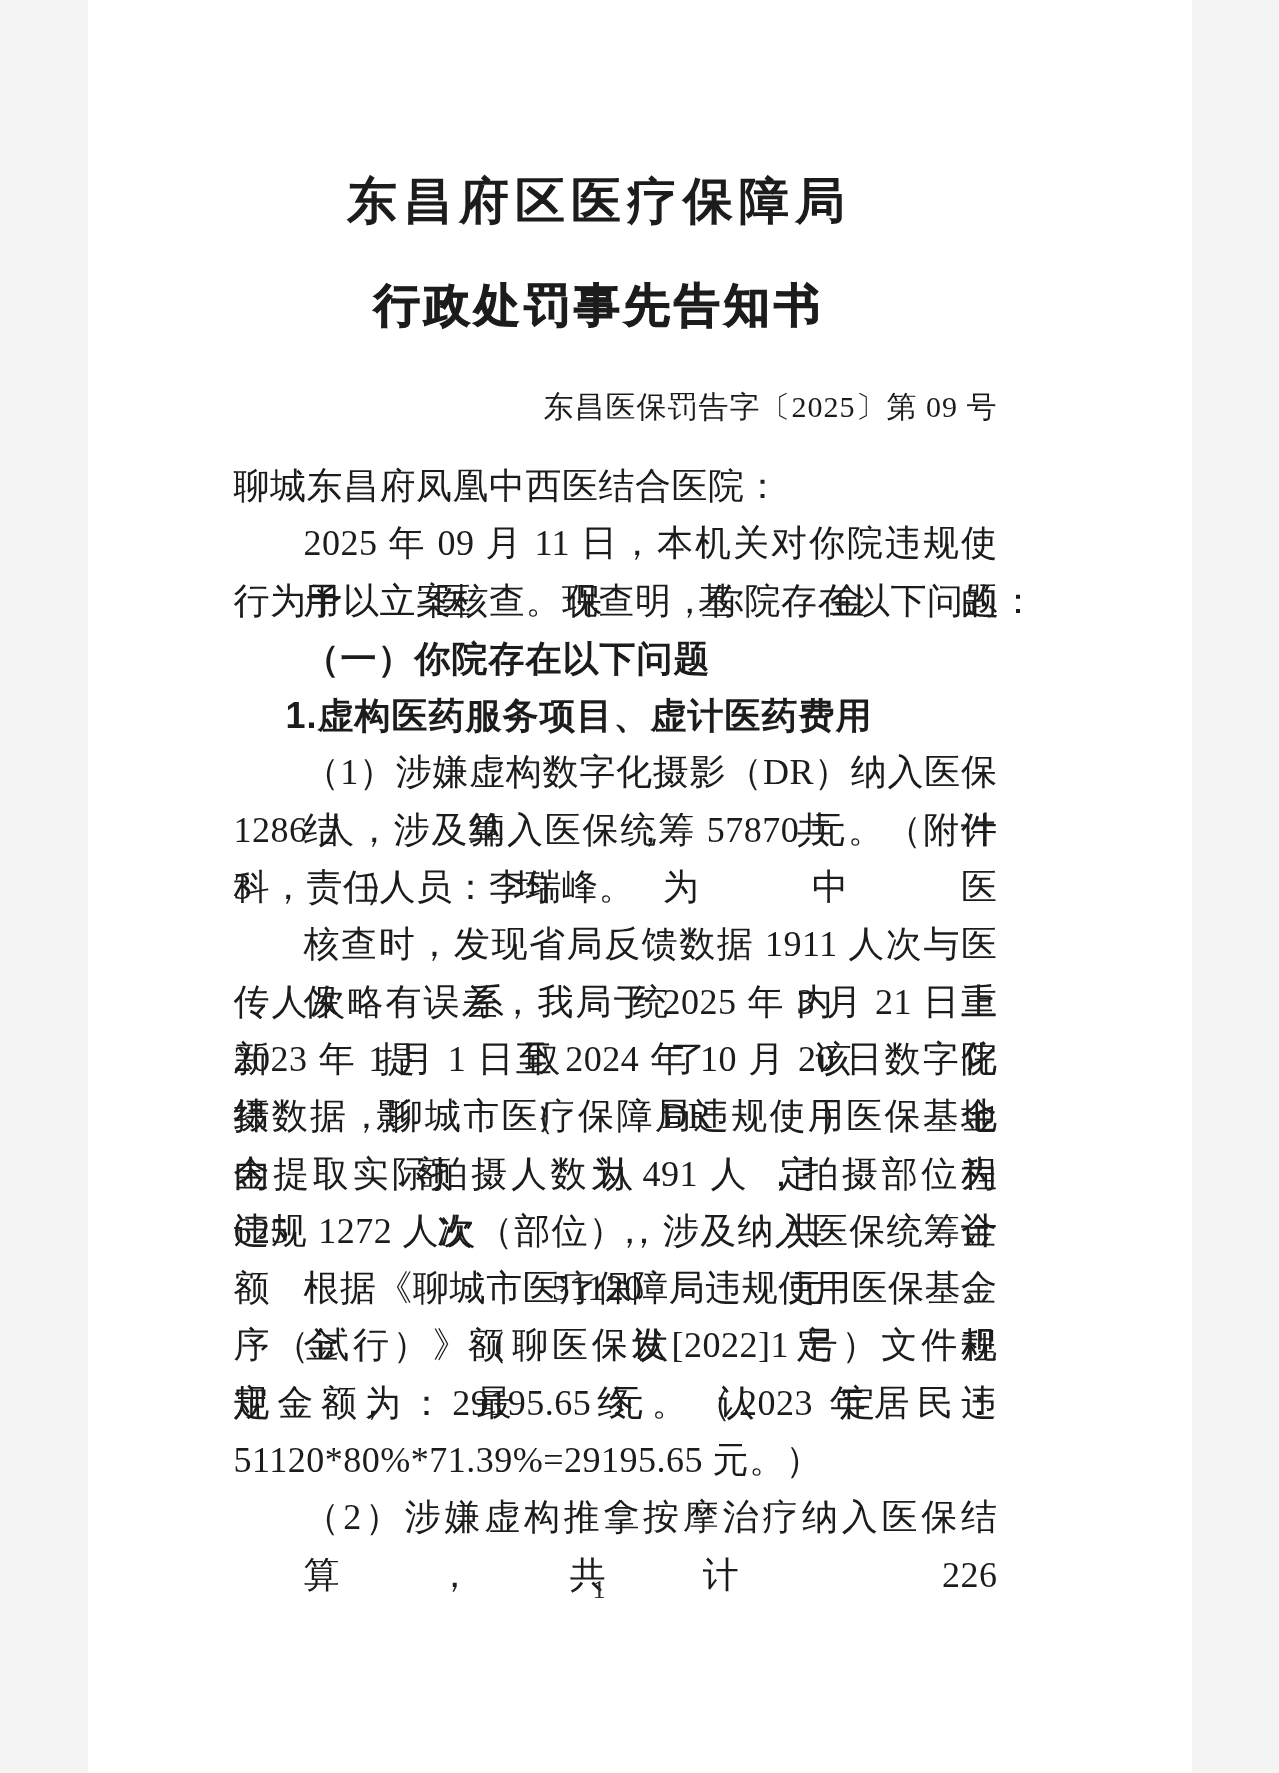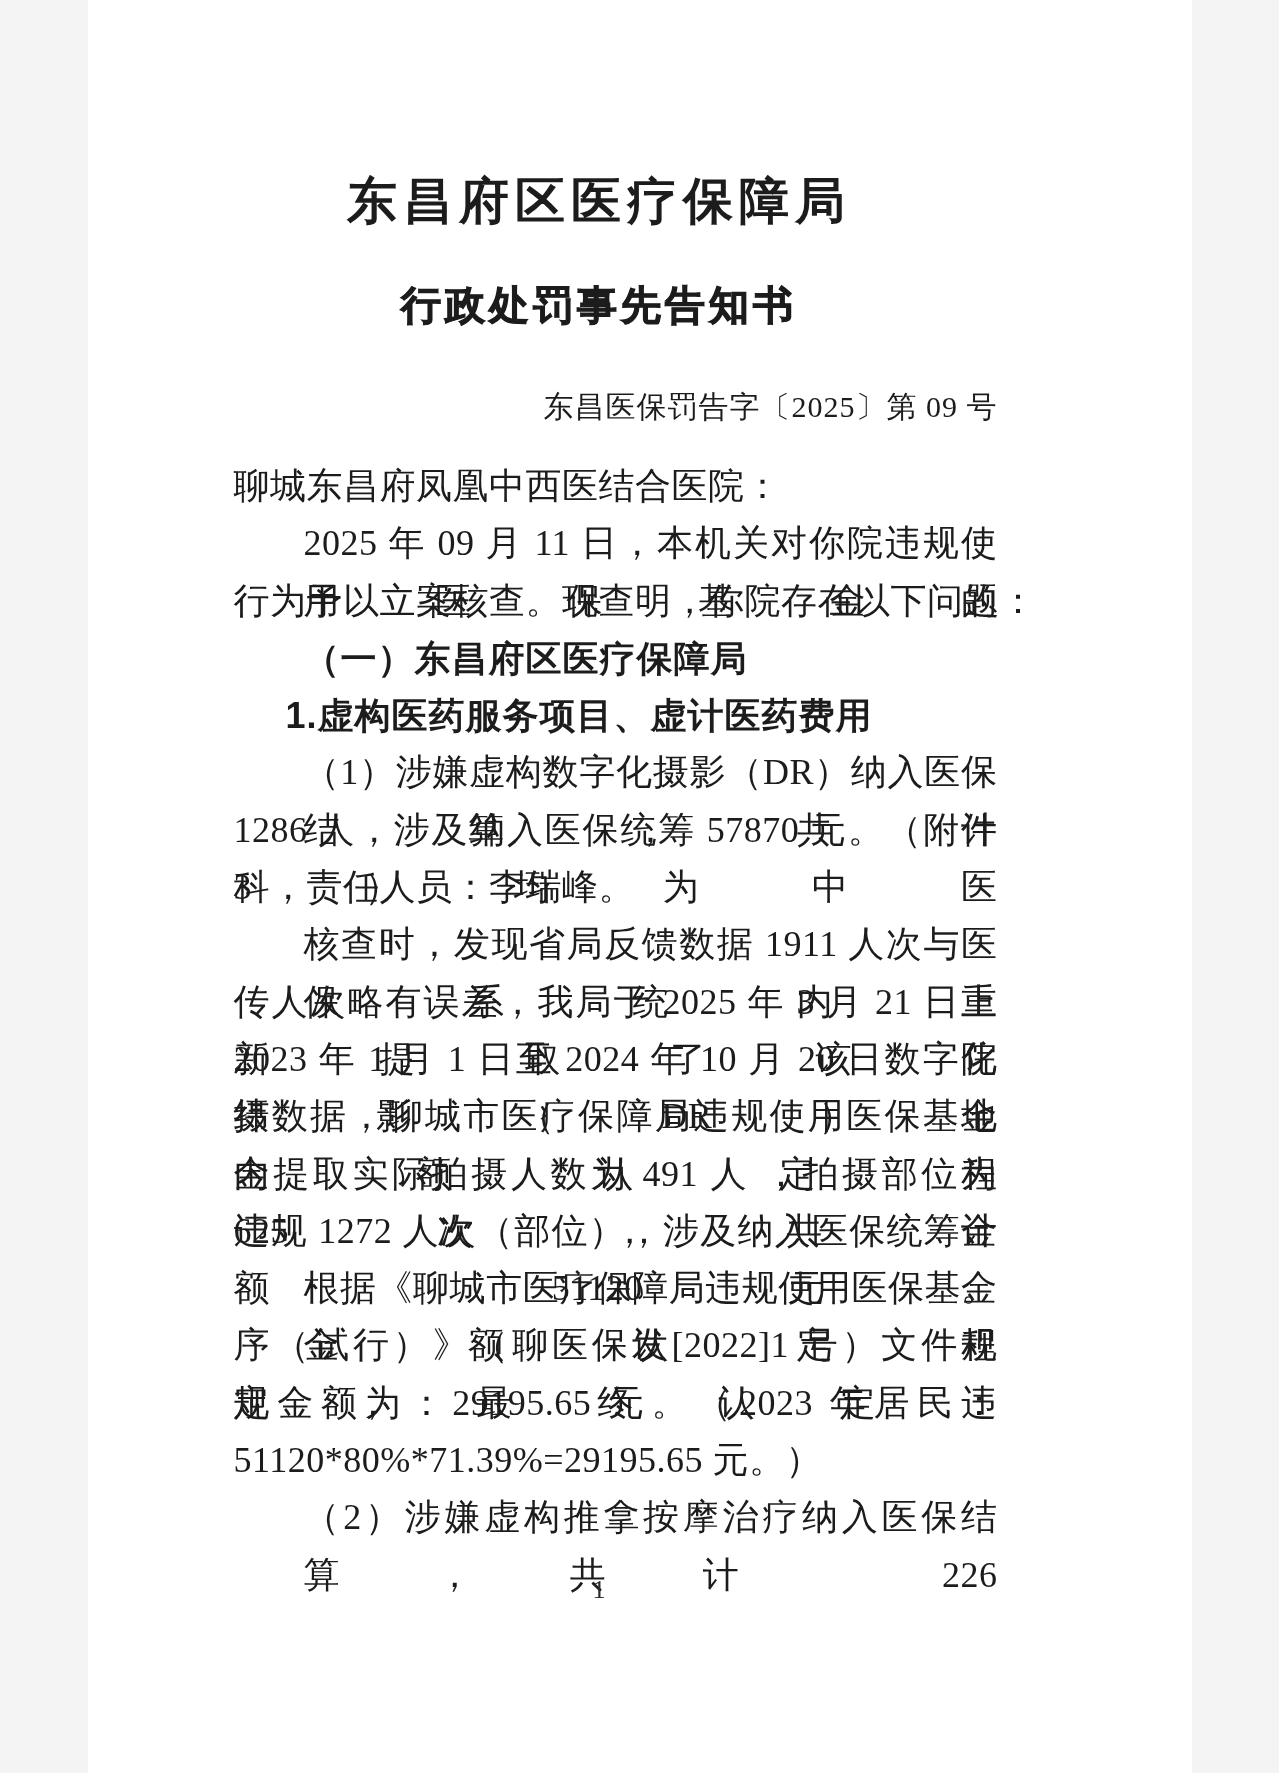--- a/index.html
+++ b/index.html
@@ -23,21 +23,21 @@
     margin: 0;
     font-size: 50px;
     line-height: 58px;
     font-weight: 700;
     letter-spacing: 6px;
     text-align: center;
     font-family: "Liberation Serif", serif;
   }
   .doc-title {
     margin: 42px 0 0 0;
-    font-size: 40px;
+    font-size: 46px;
     line-height: 66px;
     font-weight: 900;
     letter-spacing: 4px;
     text-align: center;
     font-family: "Liberation Sans", sans-serif;
     -webkit-text-stroke: 1px #1c1c1c;
   }
   .doc-number {
     margin-top: 52px;
     font-size: 30px;
@@ -84,21 +84,21 @@
   <h1 class="org-title">东昌府区医疗保障局</h1>
 
   <h2 class="doc-title">行政处罚事先告知书</h2>
 
   <div class="doc-number">东昌医保罚告字〔2025〕第 09 号</div>
 
   <div class="body-text">
     <div class="line">聊城东昌府凤凰中西医结合医院：</div>
     <div class="line fill indent-2">2025 年 09 月 11 日，本机关对你院违规使用医保基金的</div>
     <div class="line">行为予以立案核查。现查明，你院存在以下问题：</div>
-    <div class="line h-bold indent-2">（一）东昌府区医疗保障局</div>
+    <div class="line h-bold indent-2">（一）你院存在以下问题</div>
     <div class="line h-bold indent-15">1.虚构医药服务项目、虚计医药费用</div>
     <div class="line fill indent-2">（1）涉嫌虚构数字化摄影（DR）纳入医保结算，共计</div>
     <div class="line fill">1286 人，涉及纳入医保统筹 57870 元。（附件 3）均为中医</div>
     <div class="line">科，责任人员：李瑞峰。</div>
     <div class="line fill indent-2">核查时，发现省局反馈数据 1911 人次与医保系统内上</div>
     <div class="line fill">传人次略有误差，我局于 2025 年 3 月 21 日重新提取了该院</div>
     <div class="line fill">2023 年 1 月 1 日至 2024 年 10 月 20 日数字化摄影（DR）地</div>
     <div class="line fill">纬数据，聊城市医疗保障局违规使用医保基金金额认定程</div>
     <div class="line fill">内提取实际拍摄人数为 491 人 ，拍摄部位为 625 次，共计</div>
     <div class="line fill">违规 1272 人次（部位），涉及纳入医保统筹金额 51120 元。</div>

